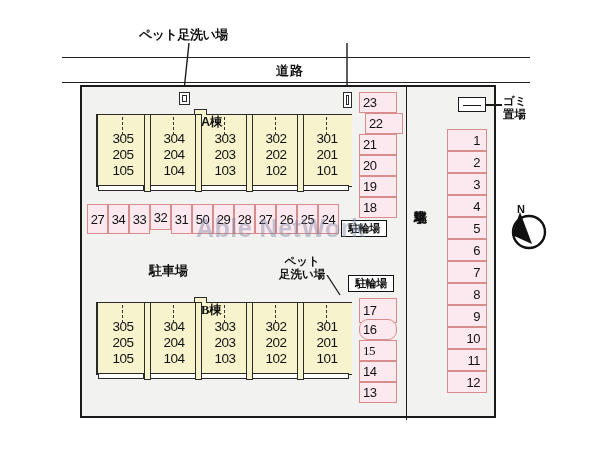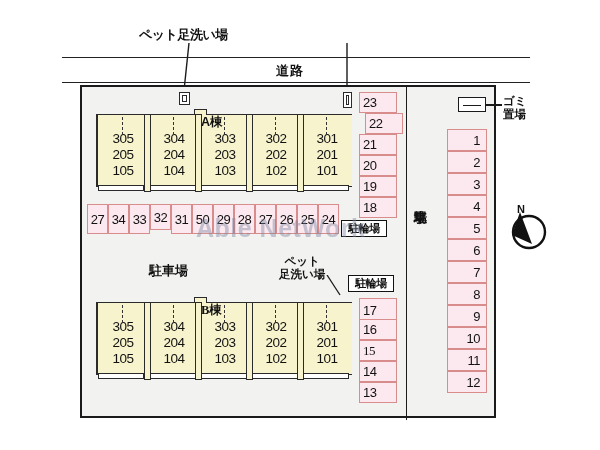--- a/index.html
+++ b/index.html
@@ -258,21 +258,21 @@
         <span>18</span>
       </div>
 
     <div class="boxlabel" style="left:259px;top:133px;width:46px;height:17px;">駐輪場</div>
 
     <div class="boxlabel" style="left:266px;top:188px;width:46px;height:17px;">駐輪場</div>
 
     <div class="stall leftnum" style="left:277px;top:211px;width:38px;height:25px;align-items:center;">
         <span>17</span>
       </div>
-    <div class="stall leftnum" style="left:277px;top:232px;width:38px;height:21px;">
+    <div class="stall leftnum" style="left:277px;top:232px;width:38px;height:21px;border-radius:9px;">
         <span>16</span>
       </div>
     <div class="stall leftnum" style="left:277px;top:253px;width:38px;height:21px;font-family:Liberation Serif, serif;">
         <span>15</span>
       </div>
     <div class="stall leftnum" style="left:277px;top:274px;width:38px;height:21px;">
         <span>14</span>
       </div>
     <div class="stall leftnum" style="left:277px;top:295px;width:38px;height:21px;">
         <span>13</span>

